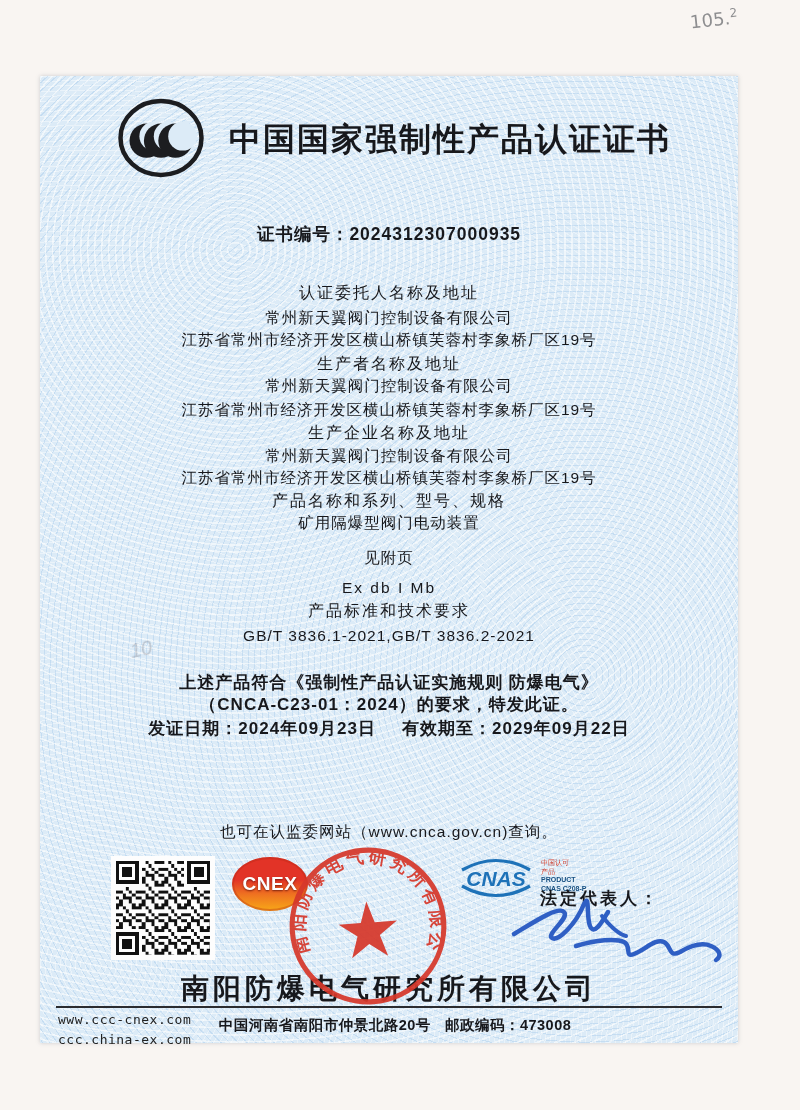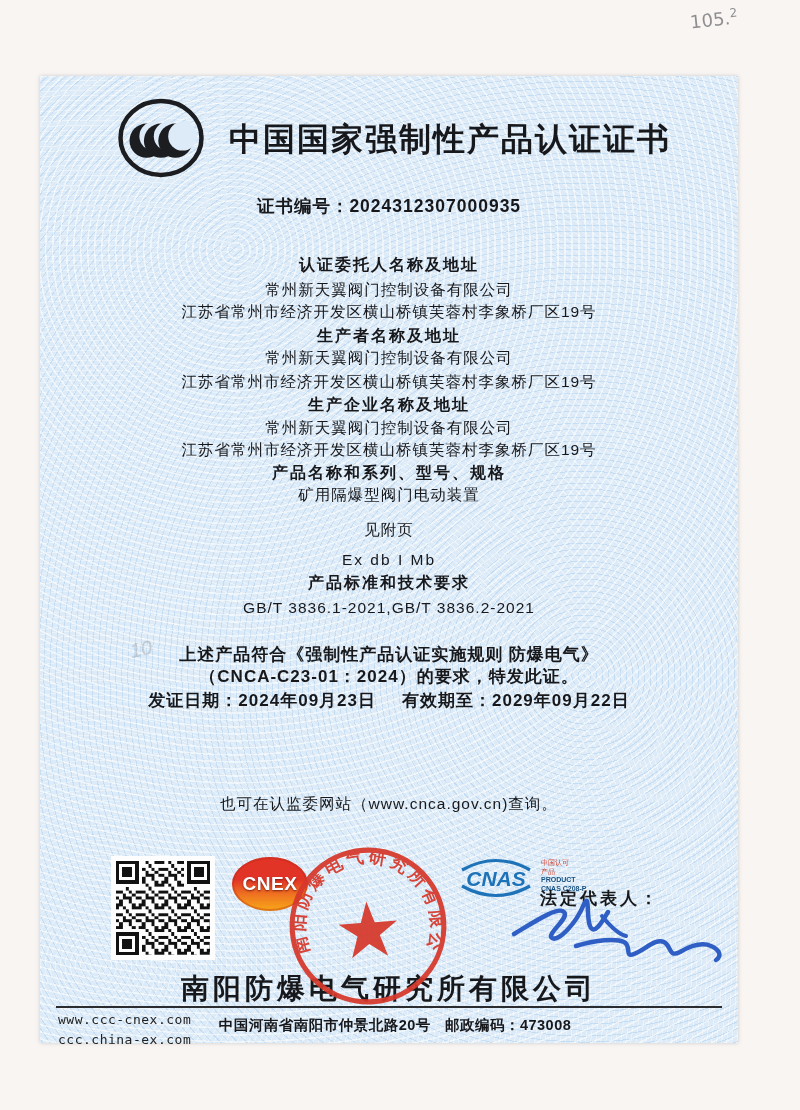--- a/index.html
+++ b/index.html
@@ -26,23 +26,23 @@
       repeating-radial-gradient(circle at 28% 18%, rgba(255,255,255,.55) 0 1.5px, rgba(255,255,255,0) 1.5px 7px),
       repeating-radial-gradient(circle at 78% 62%, rgba(168,203,235,.45) 0 1px, rgba(168,203,235,0) 1px 6px),
       repeating-radial-gradient(circle at 8% 92%, rgba(255,255,255,.4) 0 1px, rgba(255,255,255,0) 1px 5px);
     box-shadow:0 0 4px rgba(120,130,140,.35);
   }
   .ccc-logo{position:absolute;left:76px;top:17px;width:90px;height:90px;}
   .page-title{
     position:absolute;left:150px;top:42px;width:520px;text-align:center;
     font-size:32px;font-weight:600;letter-spacing:2px;color:#17181c;
   }
-  .line{position:absolute;left:0;width:100%;text-align:center;line-height:24px;}
+  .line{position:absolute;left:0;width:100%;text-align:center;line-height:24px;margin-top:28px;}
   .t{font-size:15.5px;letter-spacing:1px;}
-  .h{font-size:16px;font-weight:700;letter-spacing:2px;}
+  .h{font-size:16px;font-weight:400;letter-spacing:2px;}
   .b{font-size:17px;font-weight:700;letter-spacing:1px;}
   .certno{font-size:17.5px;font-weight:700;letter-spacing:1px;}
   .mono{font-family:"DejaVu Sans Mono",monospace;}
   .qr-box{position:absolute;left:71px;top:780px;width:104px;height:104px;background:#fdfdfd;padding:5px;box-sizing:border-box;}
   .cnex{
     position:absolute;left:192px;top:781px;width:76px;height:54px;border-radius:50%;
     background:linear-gradient(180deg,#e23327 42%,#ef7420 70%,#f6a019 95%);
     display:flex;align-items:center;justify-content:center;
     box-shadow:inset 0 0 0 2px rgba(180,40,20,.35);
   }

